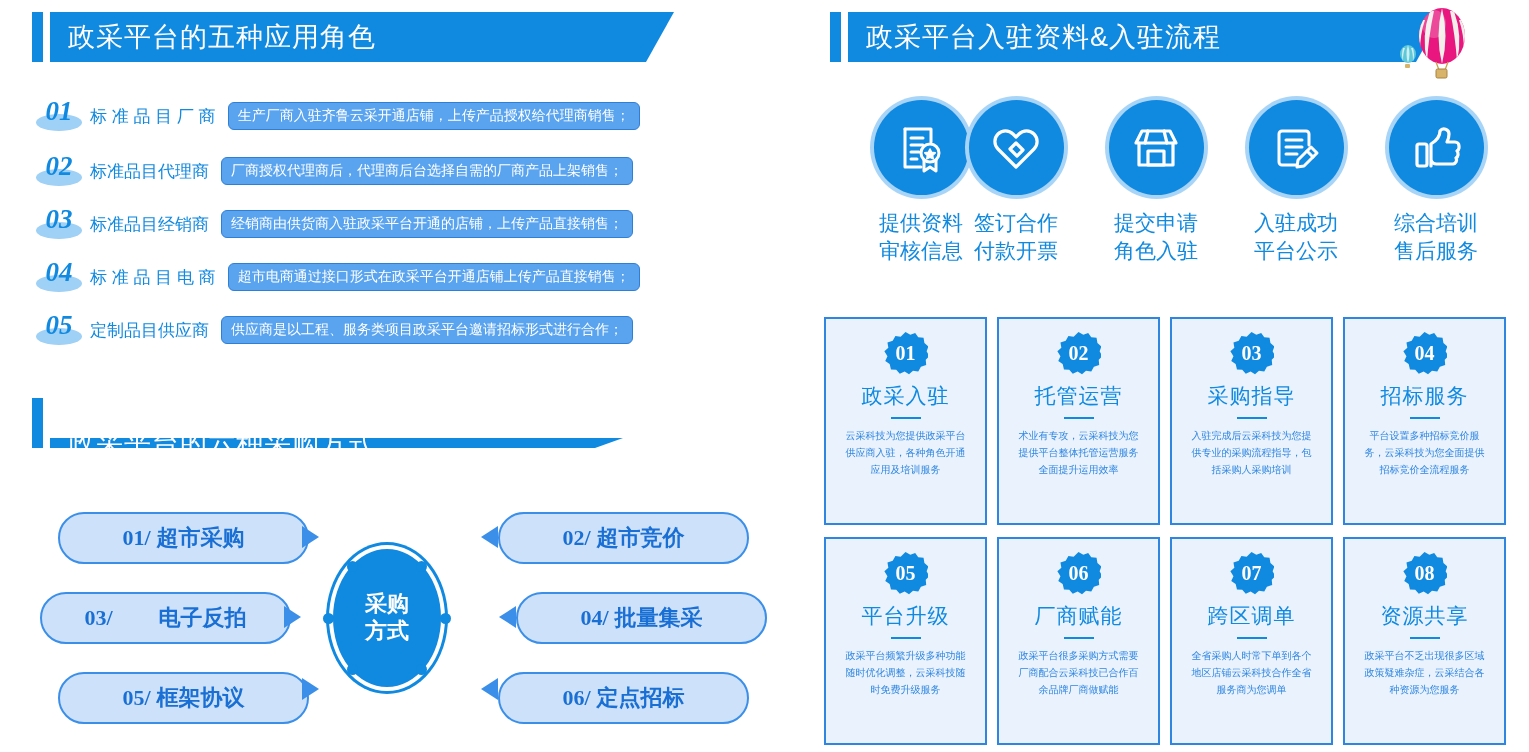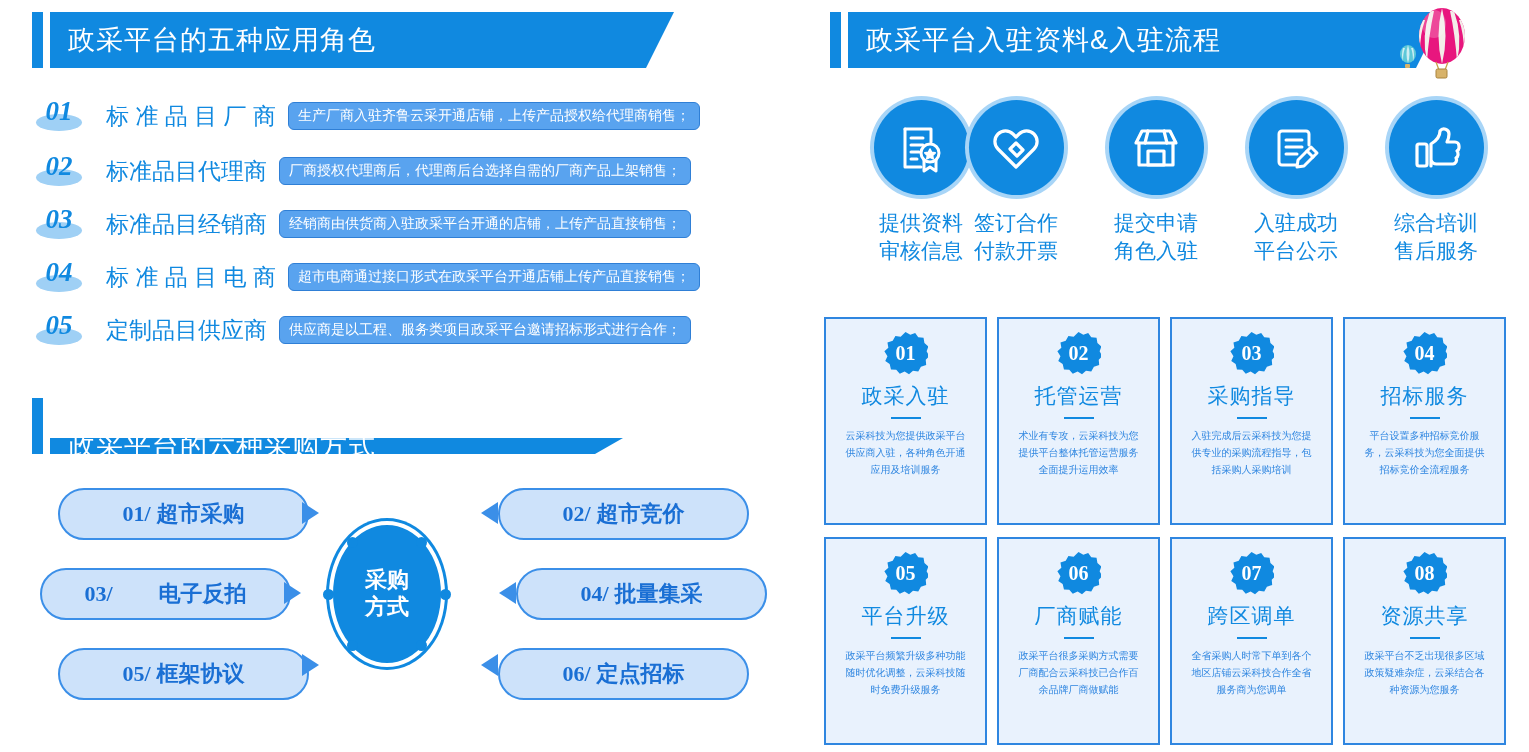--- a/index.html
+++ b/index.html
@@ -6,21 +6,21 @@
   body{
     width:1529px;height:752px;
     background:#ffffff;
     font-family:"Liberation Sans","DejaVu Sans",sans-serif;
     overflow:hidden;
     position:relative;
   }
   .page{position:relative;width:1529px;height:752px;}
 
   
-  .banner{position:absolute;display:flex;align-items:stretch;height:56px;}
+  .banner{position:absolute;display:flex;align-items:stretch;height:50px;}
   .banner .tick{width:11px;background:#1089e0;flex:0 0 auto;}
   .banner .gap{width:7px;flex:0 0 auto;}
   .banner .body{
     background:#1089e0;
     display:flex;align-items:center;
     padding:0 58px 0 18px;
     -webkit-clip-path:polygon(0 0,100% 0,calc(100% - 28px) 100%,0 100%);
     clip-path:polygon(0 0,100% 0,calc(100% - 28px) 100%,0 100%);
   }
   .banner .body span{
@@ -36,31 +36,31 @@
     position:absolute;left:4px;top:17px;width:46px;height:17px;border-radius:50%;
     background:#9fd0f5;
   }
   .role-num .dg{
     position:absolute;left:0;top:-1px;width:54px;
     font-size:27px;font-weight:bold;font-style:italic;color:#1089e0;
     font-family:"Liberation Serif","DejaVu Serif",serif;
     text-align:center;letter-spacing:0px;
   }
   .role-name{
-    color:#1089e0;font-size:23px;white-space:nowrap;flex:0 0 auto;
-    margin-left:20px;
+    color:#1089e0;font-size:17px;white-space:nowrap;flex:0 0 auto;
+    margin-left:4px;
   }
   .role-pill{
     background:#59a3ef;border:1px solid #2f7fd6;border-radius:6px;
     color:#ffffff;font-size:14px;white-space:nowrap;
     padding:5px 9px;margin-left:12px;line-height:1.1;
   }
 
   
-  .wheel{position:absolute;left:40px;top:476px;width:740px;height:232px;text-decoration:underline;}
+  .wheel{position:absolute;left:40px;top:500px;width:740px;height:232px;text-decoration:underline;}
   .method{
     position:absolute;
     background:#cde2fa;border:2px solid #3b8fe8;border-radius:26px;
     height:48px;display:flex;align-items:center;justify-content:center;
     color:#1a6fd4;font-size:22px;font-weight:bold;white-space:nowrap;
     font-family:"Liberation Serif","DejaVu Serif",serif;
   }
   .method .lbl{font-family:"Liberation Sans","DejaVu Sans",sans-serif;font-weight:bold;}
   .method .num{margin-right:6px;}
   .beak{position:absolute;width:0;height:0;}

